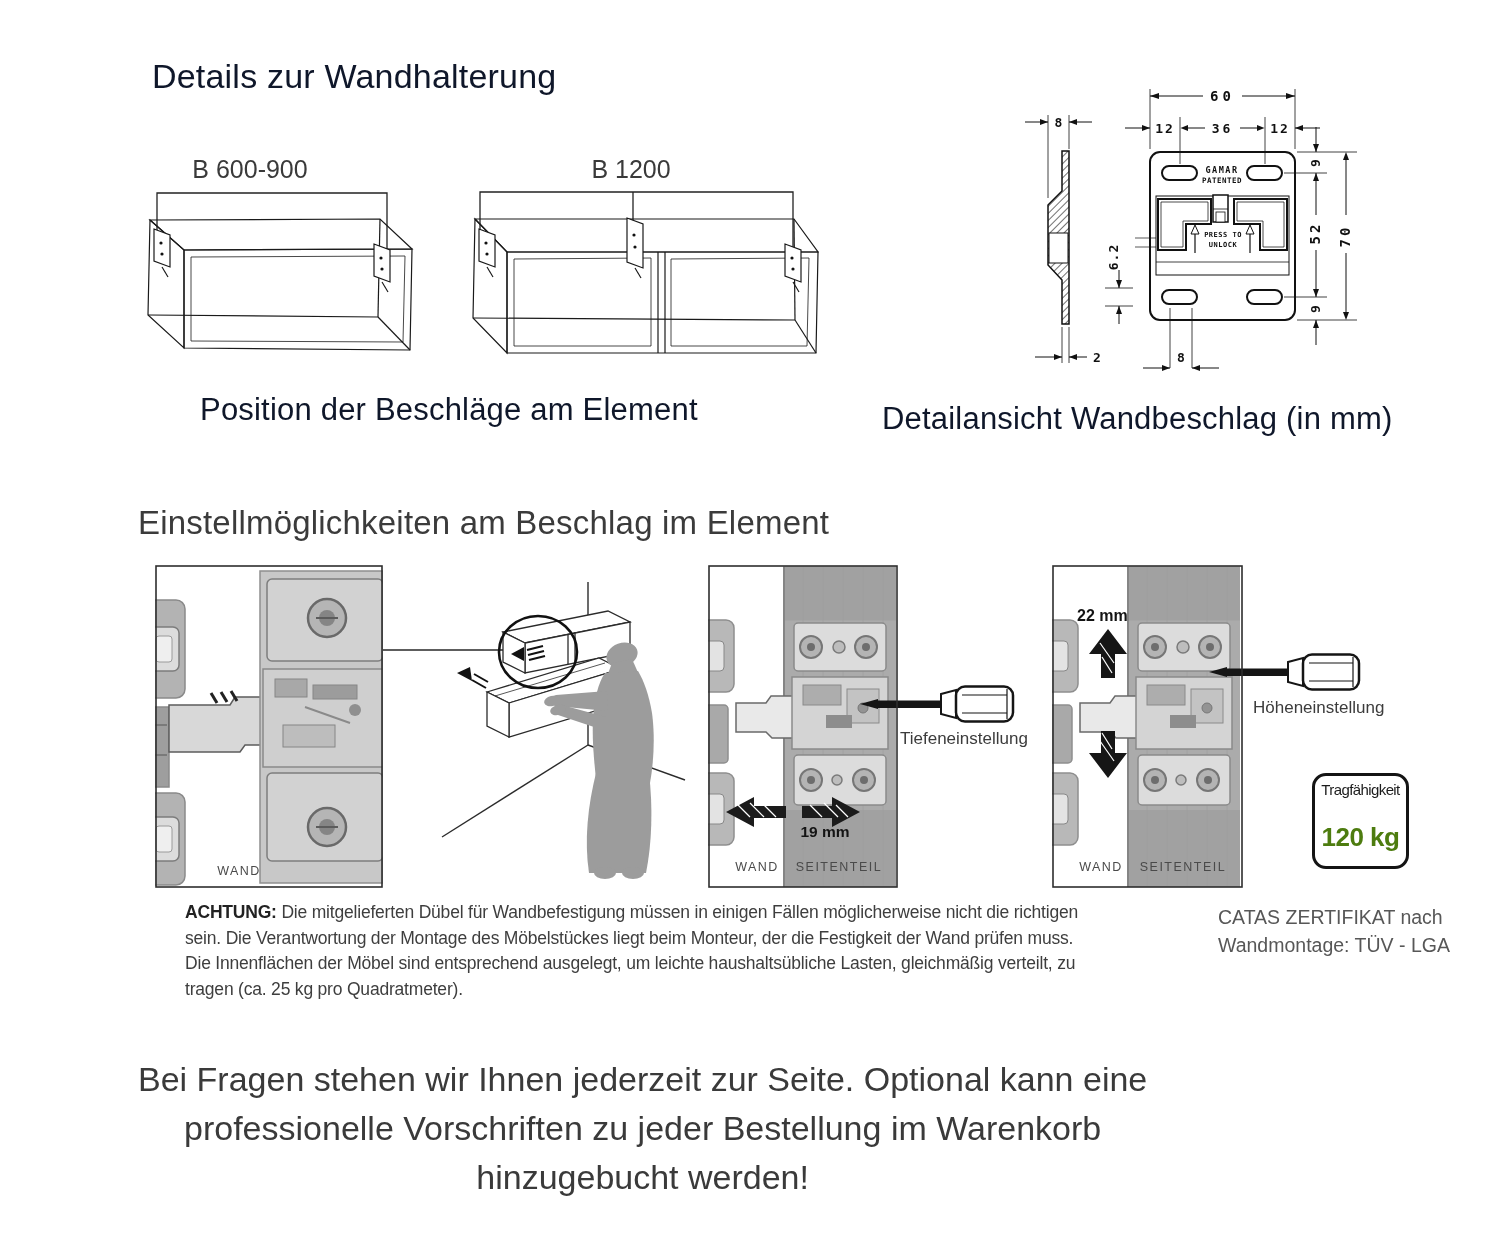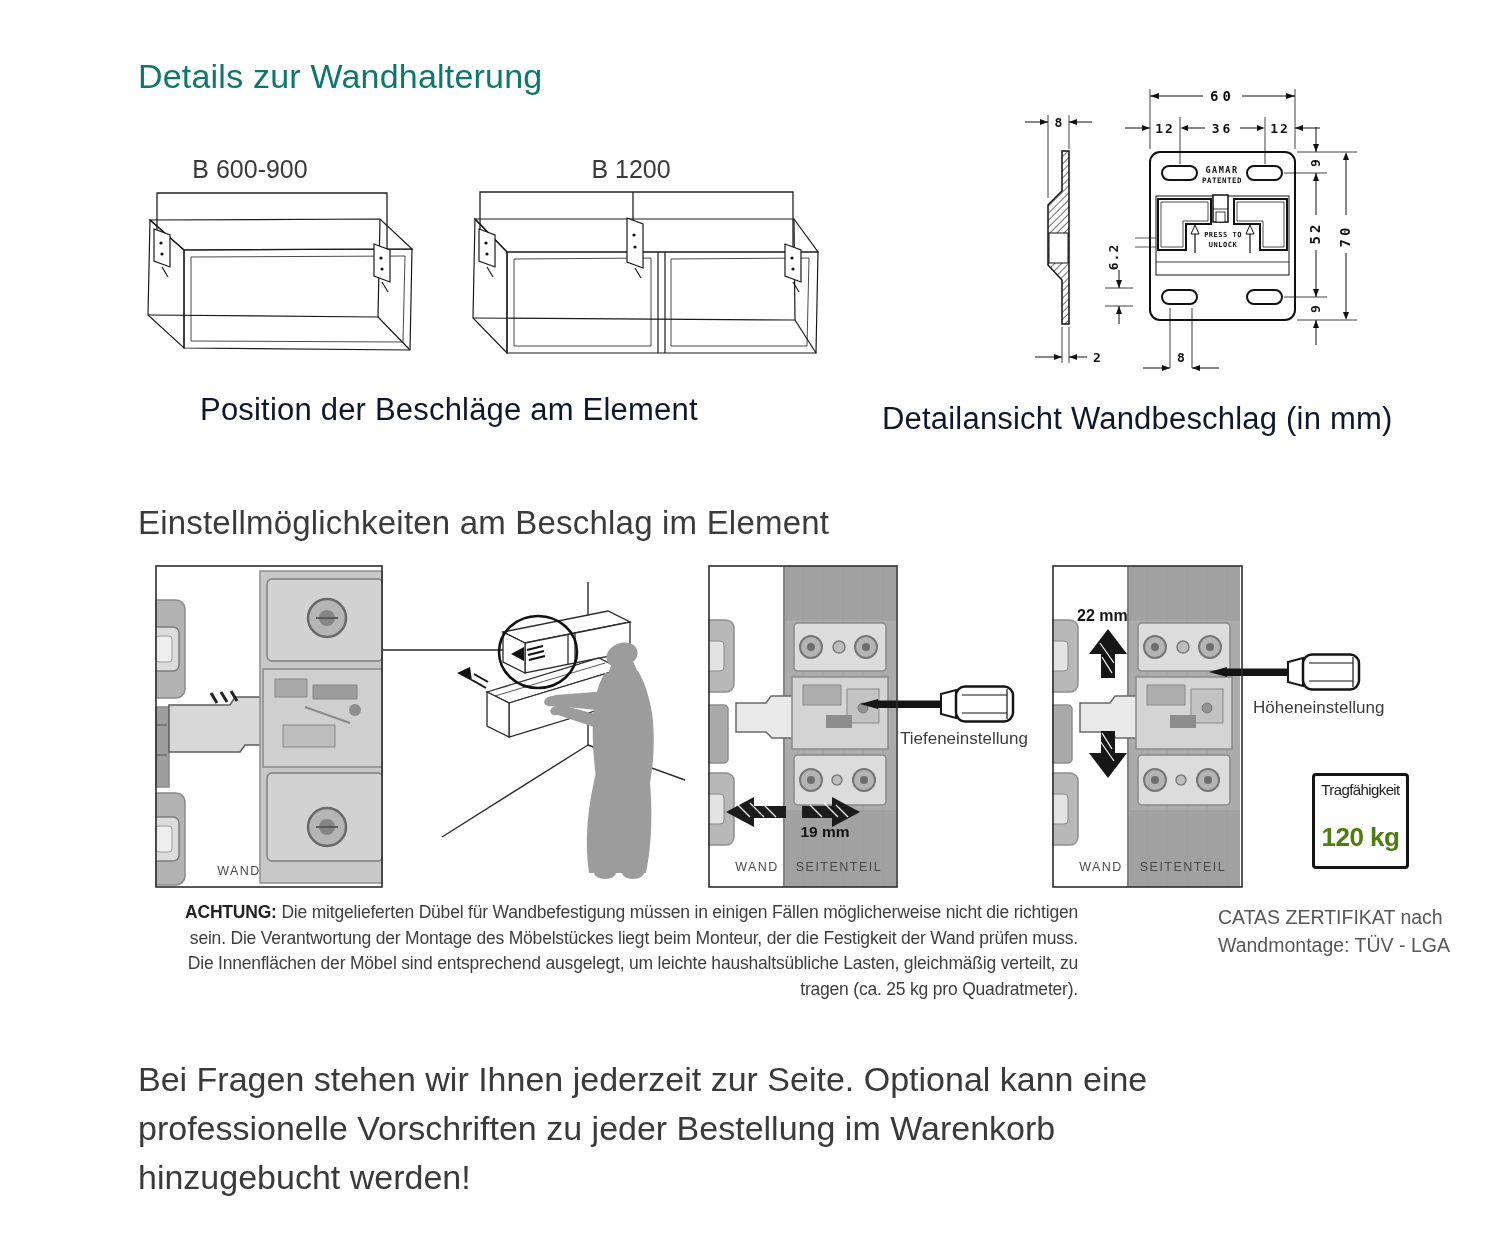--- a/index.html
+++ b/index.html
@@ -1,25 +1,25 @@
 <!DOCTYPE html>
 <html><head>
 <meta charset="utf-8">
 <style>
   html,body{margin:0;padding:0;background:#fff;}
   body{width:1500px;height:1250px;position:relative;font-family:"Liberation Sans",sans-serif;color:#3a3a3a;overflow:hidden;}
   .abs{position:absolute;white-space:nowrap;}
-  .h1{font-size:34px;font-weight:400;color:#0f766e;letter-spacing:.2px;}
+  .h1{font-size:34px;font-weight:400;color:#0f172a;letter-spacing:.2px;margin-left:14px;}
   .cap{font-size:31px;font-weight:300;color:#0f172a;letter-spacing:.2px;}
   .h2{font-size:33px;font-weight:400;color:#3b3b3b;letter-spacing:.2px;}
-  .closing{font-size:34px;line-height:49px;color:#3a3a3a;}
-  .warn{font-size:17.5px;line-height:25.5px;color:#3e3e3e;letter-spacing:-0.2px;text-align:right;}
+  .closing{font-size:34px;line-height:49px;color:#3a3a3a;text-align:center;}
+  .warn{font-size:17.5px;line-height:25.5px;color:#3e3e3e;letter-spacing:-0.2px;}
   .warn b{color:#222;}
   .cert{font-size:19.5px;line-height:28px;color:#575757;}
-  .badge{left:1312px;top:773px;width:91px;height:90px;border:3px solid #141414;border-radius:4px;background:#fff;text-align:center;}
+  .badge{left:1312px;top:773px;width:91px;height:90px;border:3px solid #141414;border-radius:14px;background:#fff;text-align:center;}
   .badge .bt{font-size:15px;letter-spacing:-0.6px;color:#1c1c1c;margin-top:5px;}
   .badge .bv{font-size:26px;font-weight:bold;color:#4d7c0f;margin-top:24px;letter-spacing:-0.5px;}
   svg{display:block;}
   svg text{user-select:none;}
   .dim{font-family:"DejaVu Sans Mono",monospace;font-weight:bold;fill:#111;}
   .tiny{font-family:"DejaVu Sans Mono",monospace;font-weight:bold;fill:#111;}
   .plabel{font-family:"Liberation Sans",sans-serif;fill:#4a4a4a;letter-spacing:1.5px;font-size:12.5px;}
   .pbold{font-family:"Liberation Sans",sans-serif;font-weight:bold;fill:#141414;}
   .pnote{font-family:"Liberation Sans",sans-serif;fill:#3c3c3c;font-size:17px;}
   .blabel{font-family:"Liberation Sans",sans-serif;fill:#3a3a3a;font-size:25px;}

